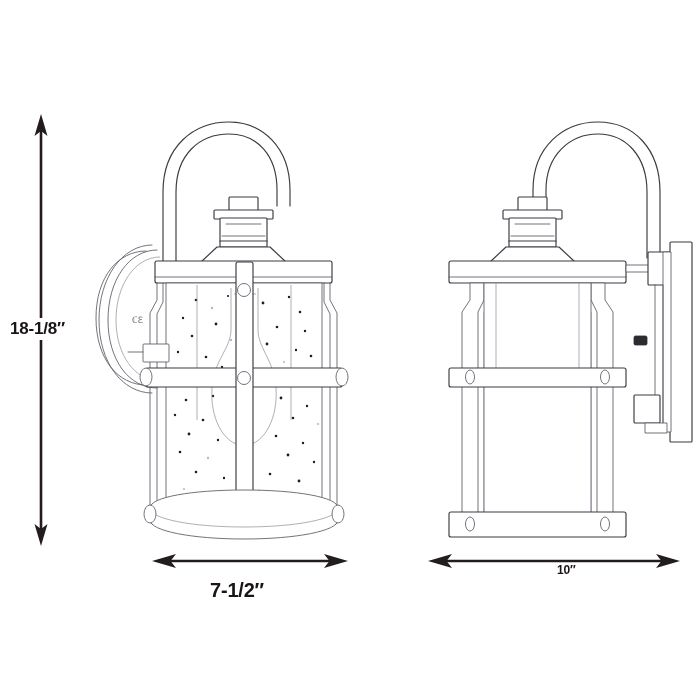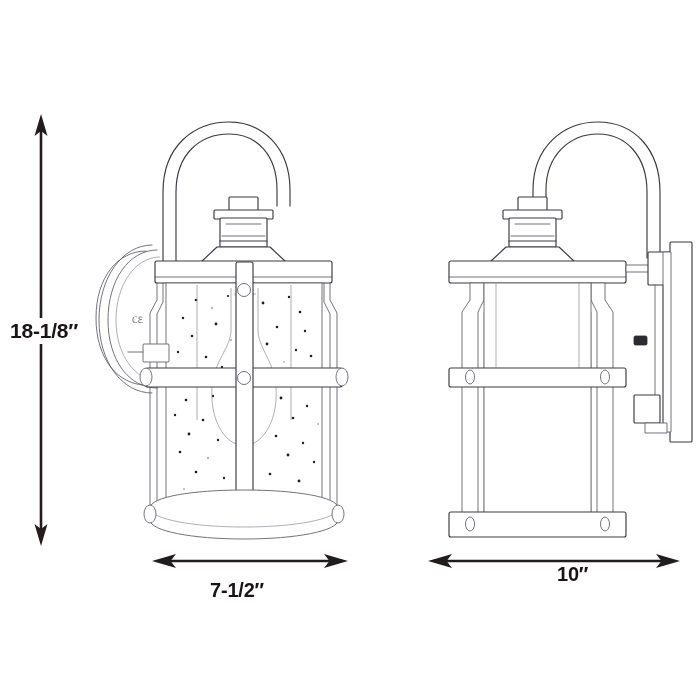--- a/index.html
+++ b/index.html
@@ -81,33 +81,33 @@
     position: absolute;
     font-family: "Liberation Sans", sans-serif;
     font-weight: bold;
     color: #1a1418;
     white-space: nowrap;
     letter-spacing: -0.2px;
   }
   #label-height {
     left: 8px;
     top: 318px;
-    font-size: 21px;
+    font-size: 17px;
     background: #ffffff;
     padding: 1px 2px;
   }
   #label-width-front {
     left: 210px;
     top: 579px;
     font-size: 20px;
   }
   #label-width-side {
     left: 557px;
     top: 563px;
-    font-size: 20px;
+    font-size: 12px;
     text-align: center;
   }
 </style>
 </head>
 <body>
 
 <div id="sheet">
 
   <svg class="drawing" viewBox="0 0 700 700">
 

